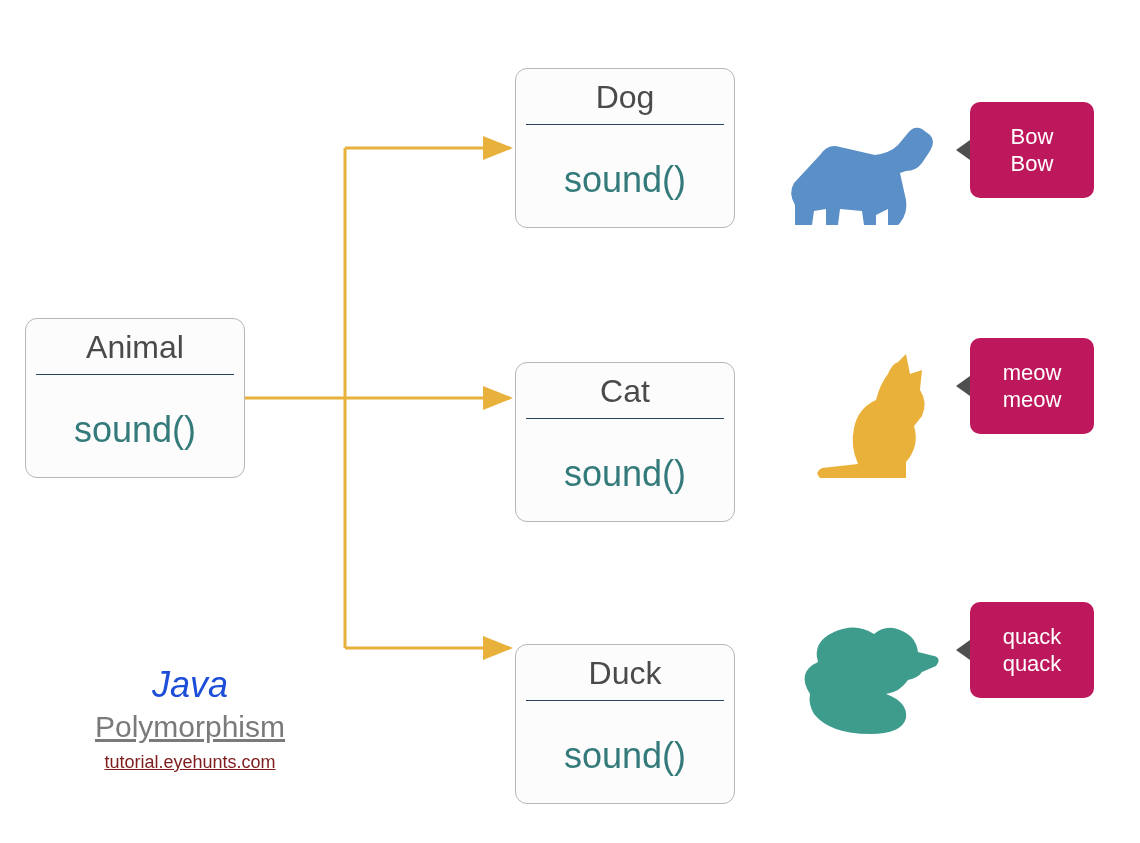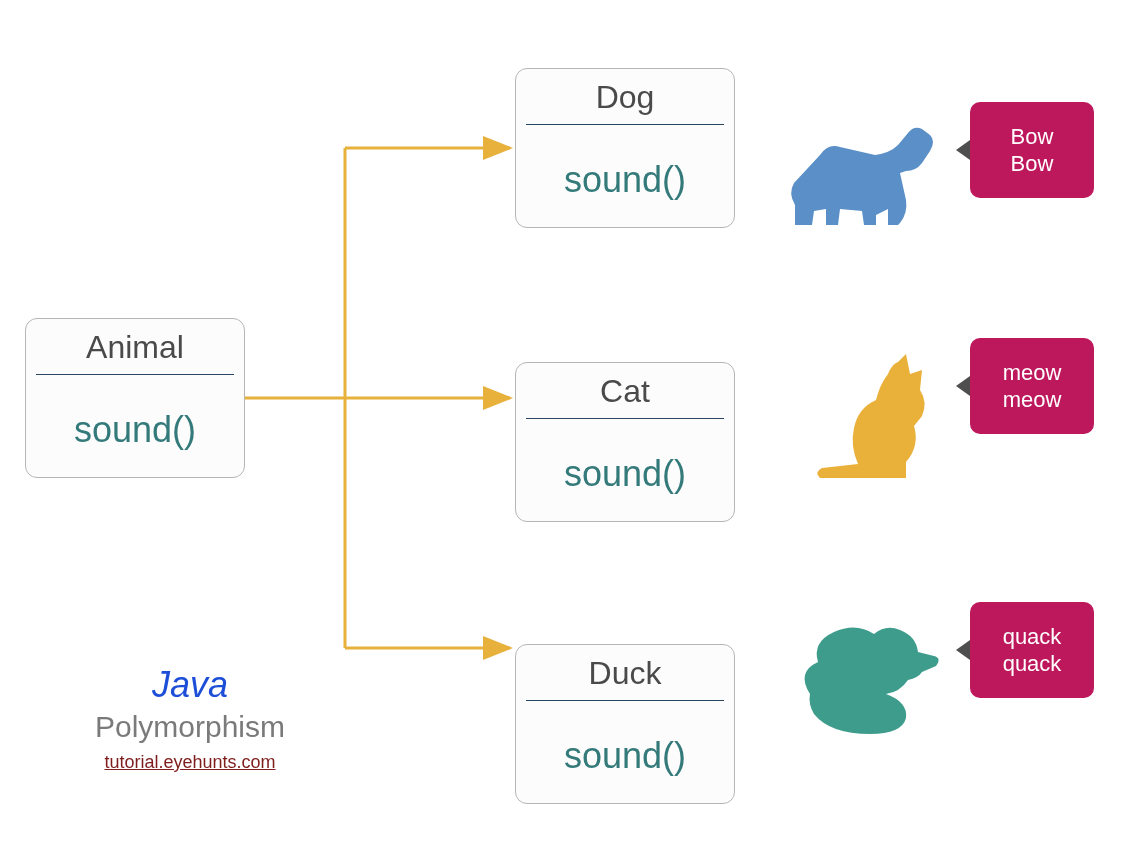--- a/index.html
+++ b/index.html
@@ -97,20 +97,21 @@
     font-size: 36px;
     font-weight: 400;
     color: #1d4ed8;
     font-style: italic;
   }
   .caption .line2 {
     font-size: 30px;
     font-weight: 300;
     color: #7a7a7a;
     margin-top: 4px;
+    text-decoration: underline;
   }
   .caption .line3 {
     font-size: 18px;
     color: #7f1d1d;
     text-decoration: underline;
     margin-top: 8px;
     display: inline-block;
   }
 
   

